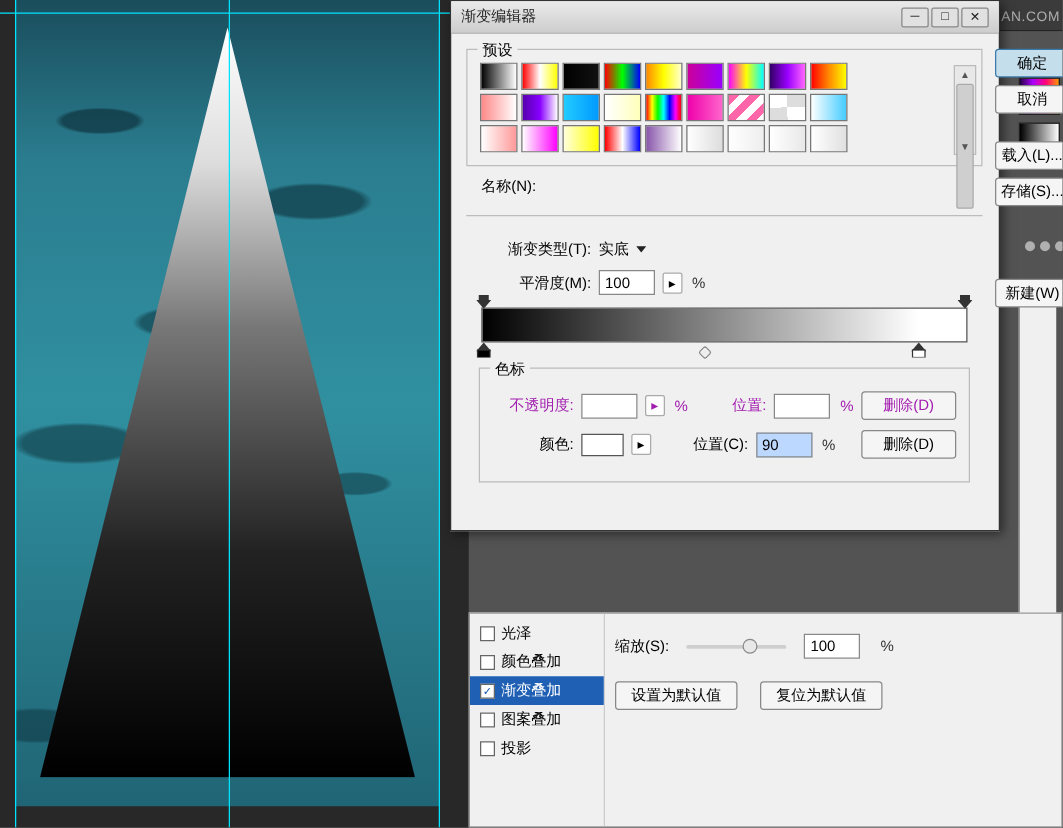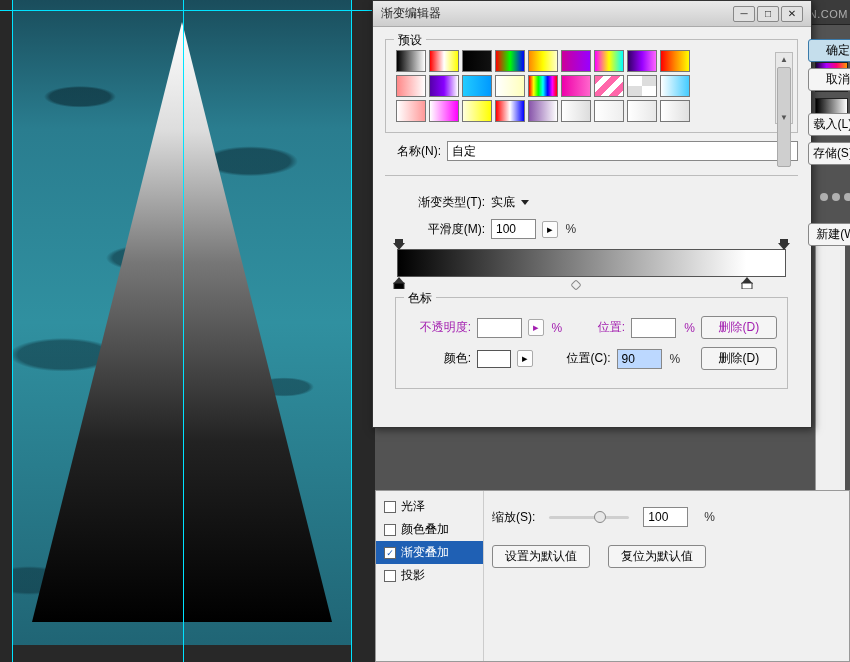--- a/index.html
+++ b/index.html
@@ -16,21 +16,21 @@
   radial-gradient(ellipse 60px 20px at 30% 75%, rgba(10,40,50,0.4) 50%, transparent 60%),
   radial-gradient(ellipse 70px 24px at 5% 90%, rgba(10,40,50,0.45) 50%, transparent 60%);
 }
 .triangle-grad { position: absolute; left: 50%; top: 22px; transform: translateX(-50%); width: 300px; height: 600px; background: linear-gradient(180deg, #fff 0%, #ddd 18%, #777 40%, #222 70%, #000 100%); clip-path: polygon(50% 0, 100% 100%, 0 100%); }
 .guide-h { position: absolute; left: 0; width: 375px; height: 1px; background: #00e3ff; top: 10px; }
 .guide-v1 { position: absolute; top: 0; height: 662px; width: 1px; background: #00e3ff; left: 12px; }
 .guide-v2 { position: absolute; top: 0; height: 662px; width: 1px; background: #00e3ff; left: 183px; }
 .guide-v3 { position: absolute; top: 0; height: 662px; width: 1px; background: #00e3ff; left: 351px; }
 
 
-.dialog { position: absolute; left: 372px; top: 0; width: 440px; background: #f0f0f0; border: 1px solid #333; box-shadow: 2px 2px 8px rgba(0,0,0,0.5); }
+.dialog { position: absolute; left: 360px; top: 0; width: 440px; background: #f0f0f0; border: 1px solid #333; box-shadow: 2px 2px 8px rgba(0,0,0,0.5); }
 .dialog-title { background: linear-gradient(180deg, #eaeaea 0%, #cdcdcd 100%); color: #222; padding: 4px 8px; border-bottom: 1px solid #aaa; display: flex; justify-content: space-between; align-items: center; }
 .dialog-title-btns { display: flex; gap: 2px; }
 .tbtn { width: 22px; height: 16px; background: #e1e1e1; border: 1px solid #888; border-radius: 2px; display: flex; align-items: center; justify-content: center; font-size: 10px; }
 .dialog-body { padding: 12px; display: flex; gap: 10px; }
 .main-col { flex: 1; }
 .side-col { width: 90px; display: flex; flex-direction: column; gap: 6px; }
 .btn { background: #f5f5f5; border: 1px solid #888; border-radius: 3px; padding: 2px 4px; text-align: center; cursor: pointer; white-space: nowrap; }
 .btn.primary { background: #c5deec; border: 1px solid #3a7aaa; }
 
 .fieldset { border: 1px solid #bcbcbc; padding: 10px 10px 10px 10px; position: relative; margin-bottom: 8px; }
@@ -115,20 +115,24 @@
         <span class="ls-cb"></span>
         <span>光泽</span>
       </div>
     <div class="ls-item">
         <span class="ls-cb"></span>
         <span>颜色叠加</span>
       </div>
     <div class="ls-item sel">
         <span class="ls-cb">✓</span>
         <span>渐变叠加</span>
+      </div>
+    <div class="ls-item">
+        <span class="ls-cb"></span>
+        <span>图案叠加</span>
       </div>
     <div class="ls-item">
         <span class="ls-cb"></span>
         <span>投影</span>
       </div>
   </div>
   <div class="ls-right">
     <div class="row" style="justify-content:flex-start; gap:14px;">
       <span class="label">缩放(S):</span>
       <div class="slider-track">
@@ -188,21 +192,20 @@
           </div>
         <div class="scroll-rail">
           <div class="scroll-arrow" style="top:0">▲</div>
           <div class="scroll-thumb"></div>
           <div class="scroll-arrow" style="bottom:0">▼</div>
         </div>
       </div>
 
       <div class="row">
         <span class="label" style="width:56px">名称(N):</span>
-        <input class="input" style="flex: 1 1 0%;" value="自定">
       </div>
 
       <div class="fieldset" style="border-top:1px solid #bcbcbc; margin-top:14px; border-left:none;border-right:none;border-bottom:none;">
         <div class="row">
           <span class="label" style="width:90px">渐变类型(T):</span>
           <div class="dropdown">
             <span>实底</span>
             <span class="dd-btn"></span>
           </div>
         </div>

